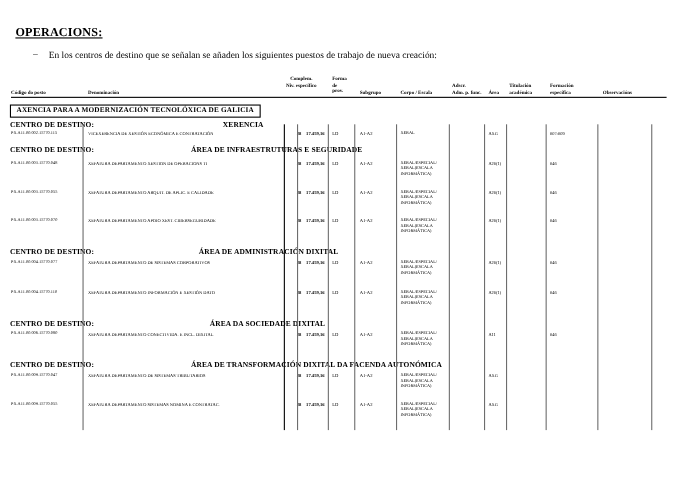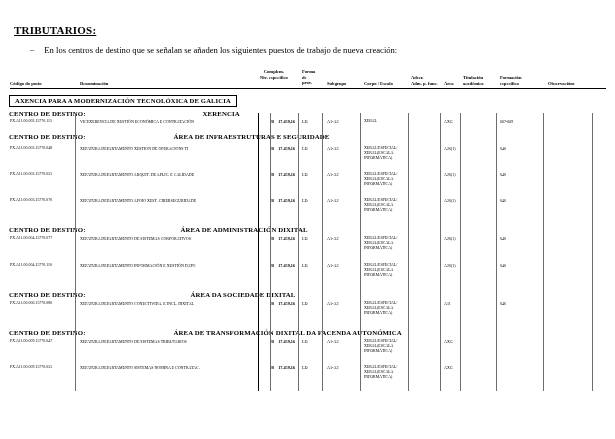--- a/index.html
+++ b/index.html
@@ -121,21 +121,21 @@
   .cell.num  { font-size: 4.2px; font-weight: bold; text-align: right; }
   .cell.mid  { font-size: 4.2px; }
   .cell.esc  { font-size: 3.9px; line-height: 1.3; }
   .cell.small{ font-size: 4.0px; }
 </style>
 </head>
 <body>
 
 <div class="page">
 
-  <div class="doc-title">TRIBUTARIOS:</div>
+  <div class="doc-title">OPERACIONS:</div>
 
   <div class="intro-row">
     <span class="intro-dash">–</span>
     <span class="intro-text">En los centros de destino que se señalan se añaden los siguientes puestos de trabajo de nueva creación:</span>
   </div>
 
   <div class="colheads">
     <span class="ch" style="left:10px; top:19px;">Código do posto</span>
     <span class="ch" style="left:80px; top:19px;">Denominación</span>
     <span class="ch" style="left:260px; top:7px; text-align:center;">Complem.

